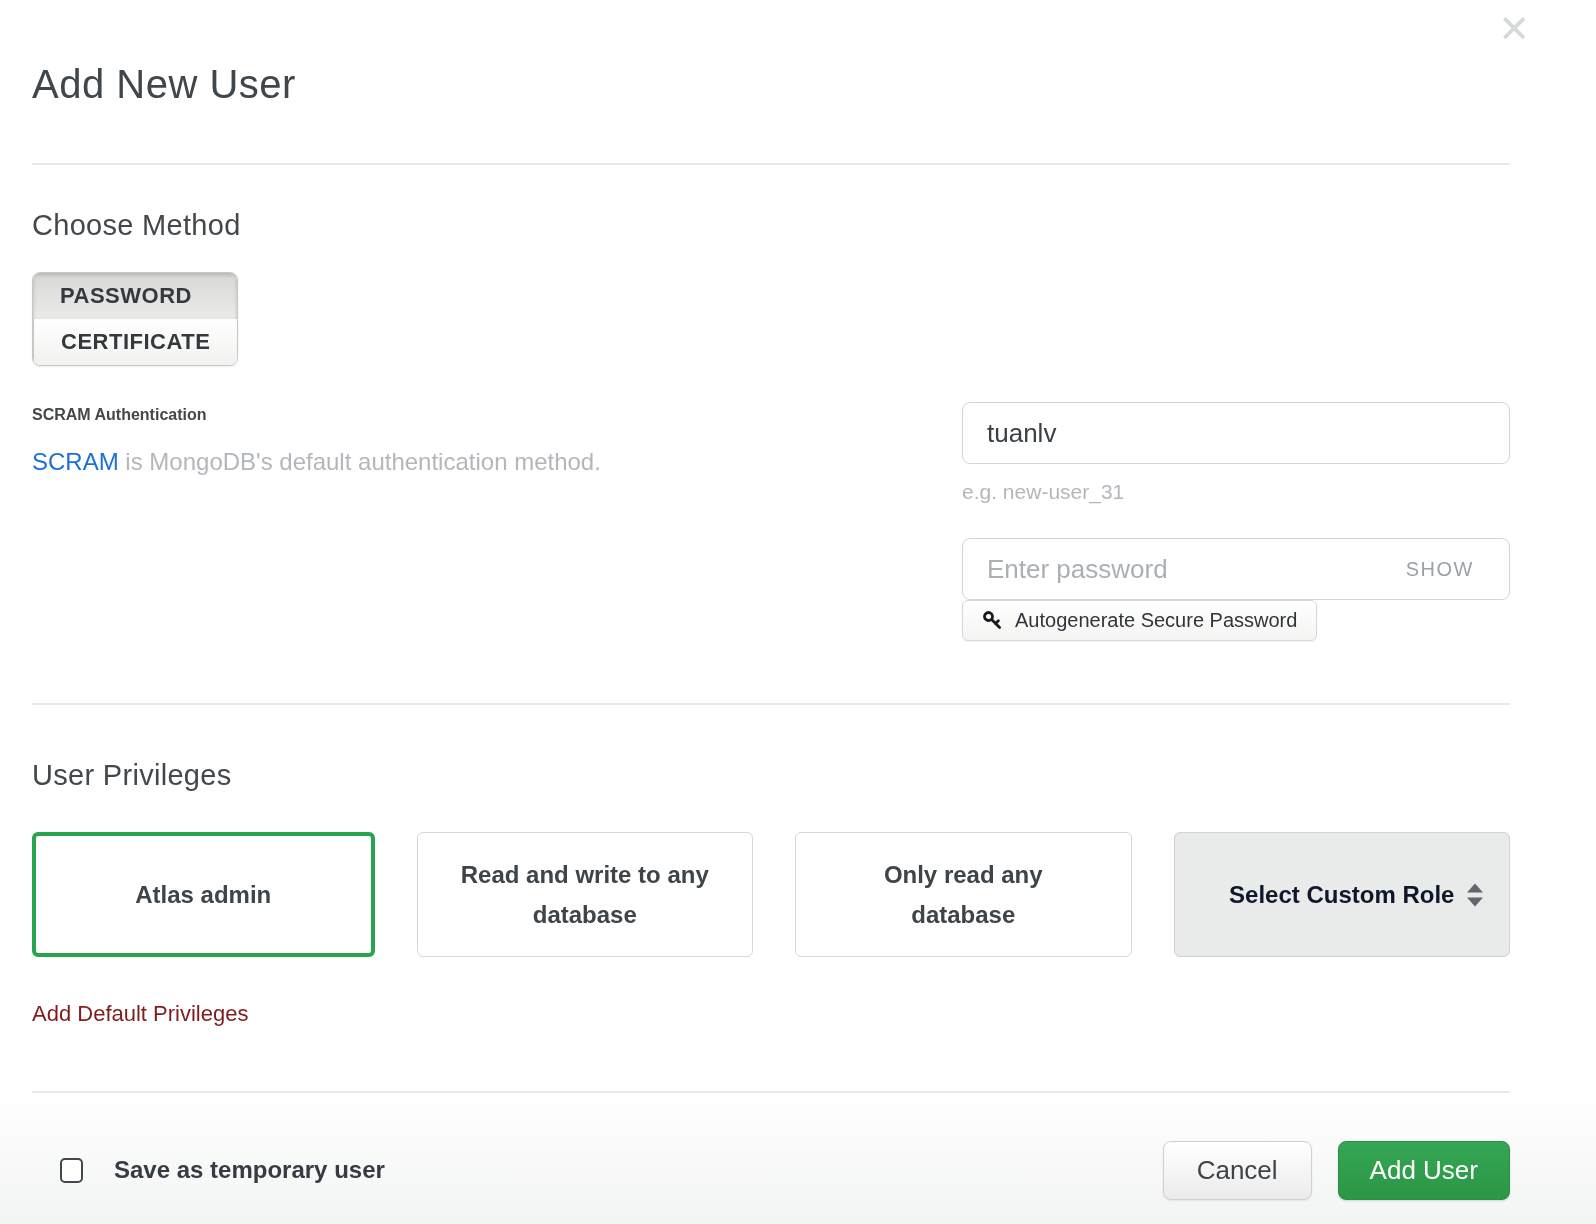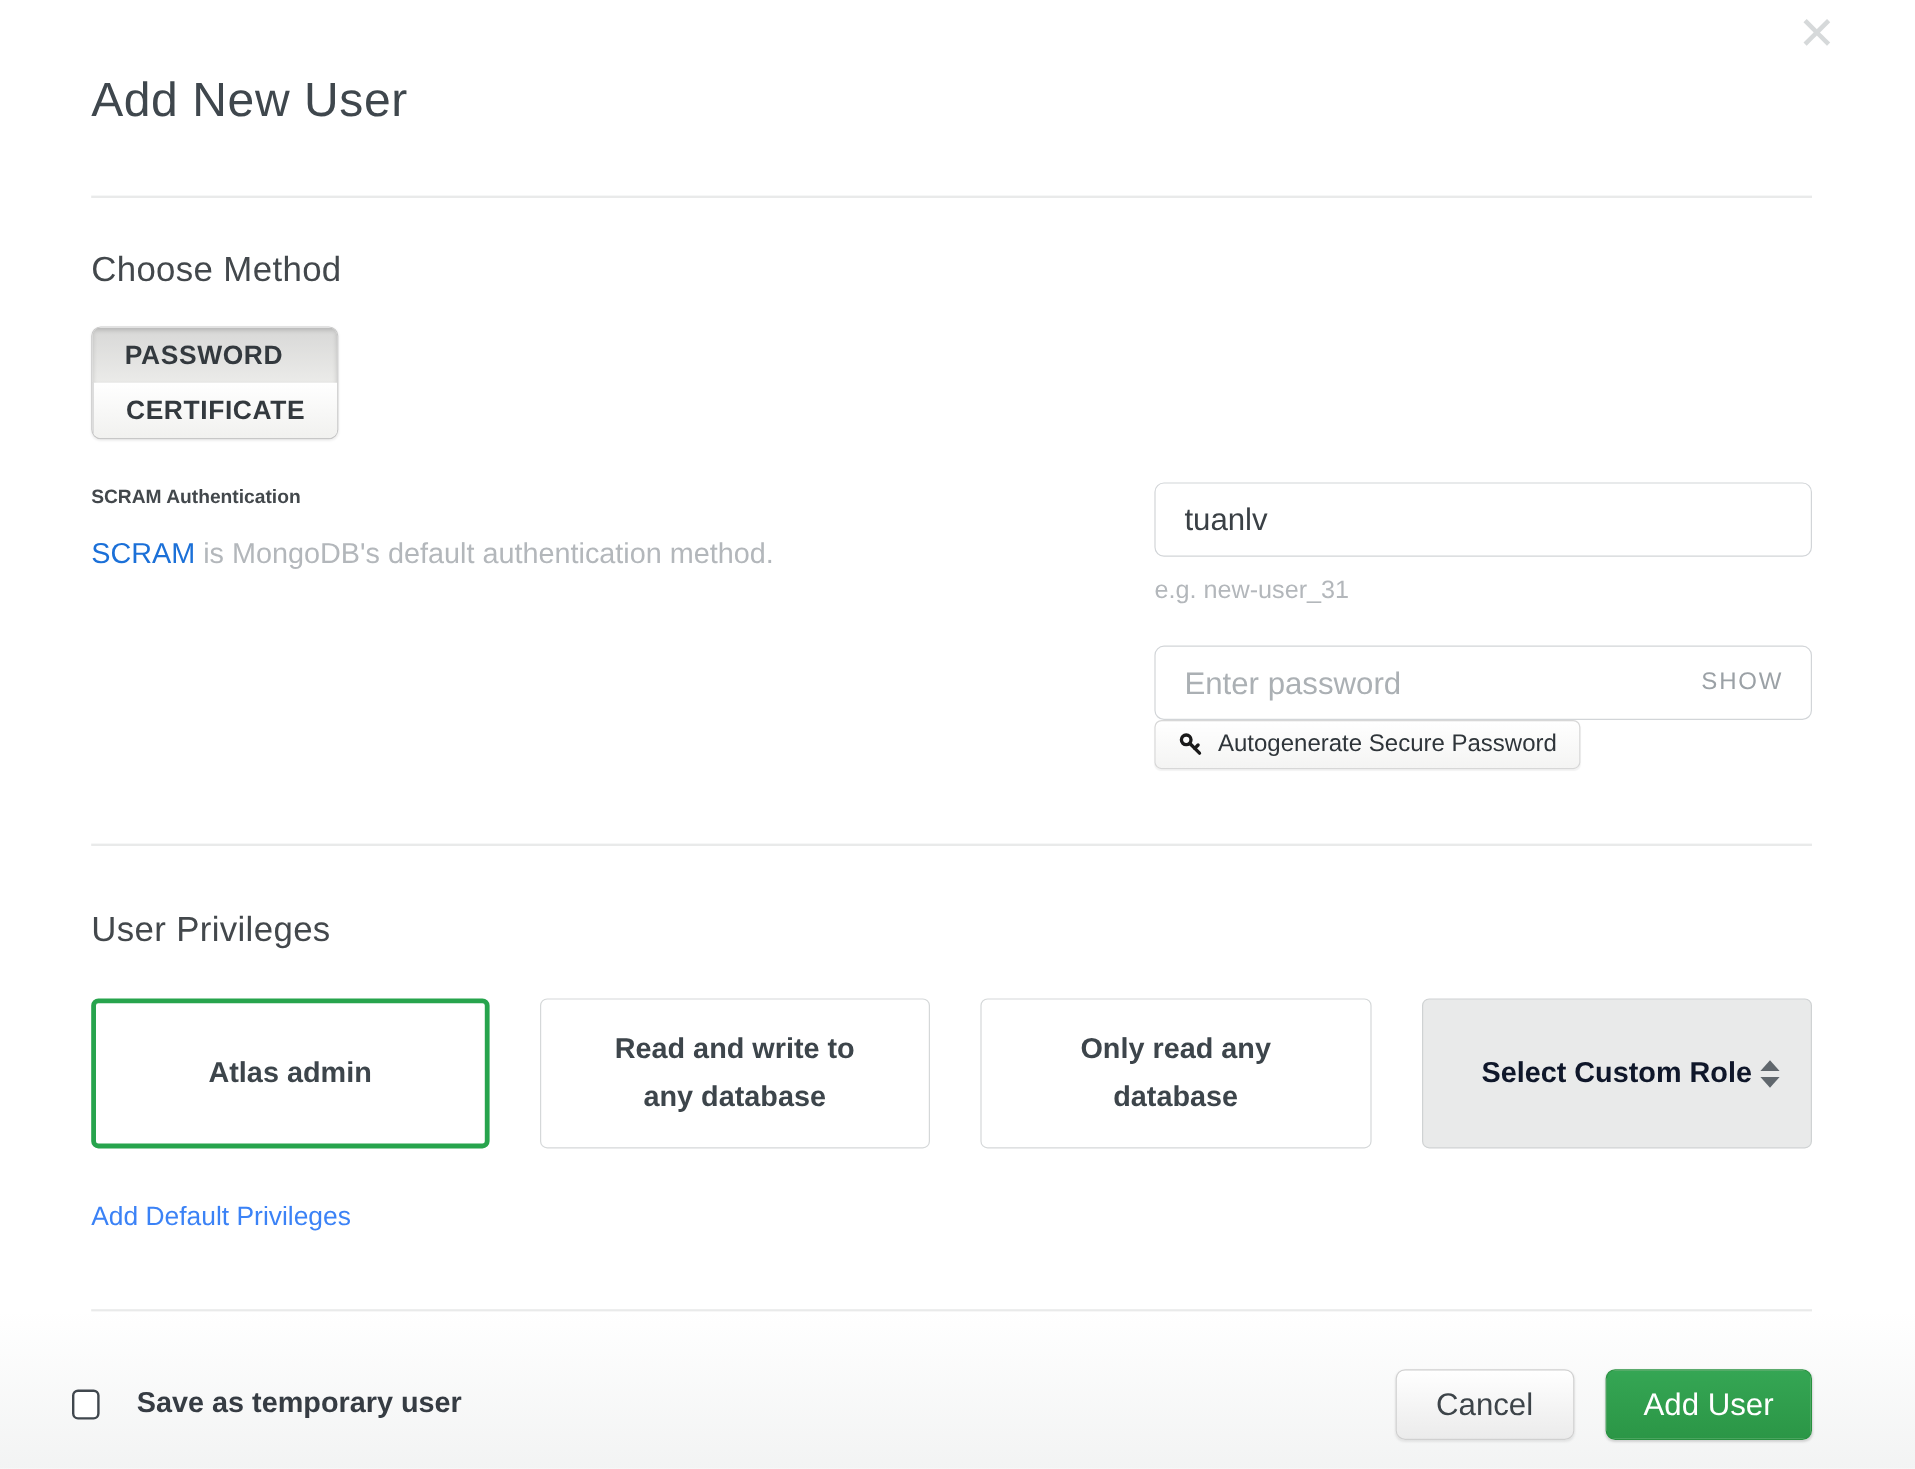--- a/index.html
+++ b/index.html
@@ -4,21 +4,21 @@
 <style>
   * { box-sizing: border-box; margin: 0; padding: 0; }
   html, body { width: 1596px; height: 1224px; }
   body {
     font-family: "Liberation Sans", "DejaVu Sans", sans-serif;
     background: #ffffff;
     color: #3e464c;
     position: relative;
     overflow: hidden;
   }
-  .content { padding: 0 86px 0 76px; }
+  .content { padding: 0 86px 0 32px; }
 
   .close-icon {
     position: absolute; top: 10px; right: 66px;
     font-size: 38px; font-weight: 300; color: #d6d9da;
     cursor: pointer; line-height: 1;
   }
 
   .page-title {
     margin-top: 62px;
     font-size: 40px; font-weight: 300; letter-spacing: .5px;
@@ -70,21 +70,21 @@
     width: 100%; height: 62px;
     border: 1px solid #d2d5d8; border-radius: 8px;
     padding: 0 24px;
     font-family: inherit; font-size: 26px; color: #3a4045;
     outline: none; background: #fff;
   }
   .text-input::placeholder { color: #abb0b4; }
   .field-helper { margin-top: 16px; font-size: 21px; color: #b3b7bb; }
   .password-wrap { position: relative; margin-top: 34px; }
   .show-label {
-    position: absolute; right: 24px; top: 50%; transform: translateY(-50%);
+    position: absolute; right: 36px; top: 50%; transform: translateY(-50%);
     font-size: 20px; color: #9ba1a6; letter-spacing: 1.5px; cursor: pointer;
   }
   .autogen-btn {
     display: inline-flex; align-items: center; gap: 11px;
     padding: 8px 19px;
     font-family: inherit; font-size: 20px; color: #2f353a;
     background: linear-gradient(#ffffff, #f4f4f3);
     border: 1px solid #d7d7d7; border-radius: 6px;
     box-shadow: 0 1px 1px rgba(0,0,0,.05);
     cursor: pointer;
@@ -115,21 +115,21 @@
     border-bottom: 9px solid #60676d;
   }
   .arrow-down {
     width: 0; height: 0;
     border-left: 8px solid transparent; border-right: 8px solid transparent;
     border-top: 9px solid #60676d;
   }
 
   .add-default-link {
     display: inline-block; margin-top: 44px;
-    font-size: 22px; color: #3b82f6; cursor: pointer;
+    font-size: 22px; color: #7f1d1d; cursor: pointer;
   }
 
   .footer {
     height: 136px;
     padding: 18px 86px 0 60px;
     display: flex; align-items: center; justify-content: space-between;
     background: linear-gradient(180deg, #ffffff 0%, #f2f3f3 100%);
   }
   .temp-user { display: flex; align-items: center; gap: 31px; cursor: pointer; }
   .checkbox {

